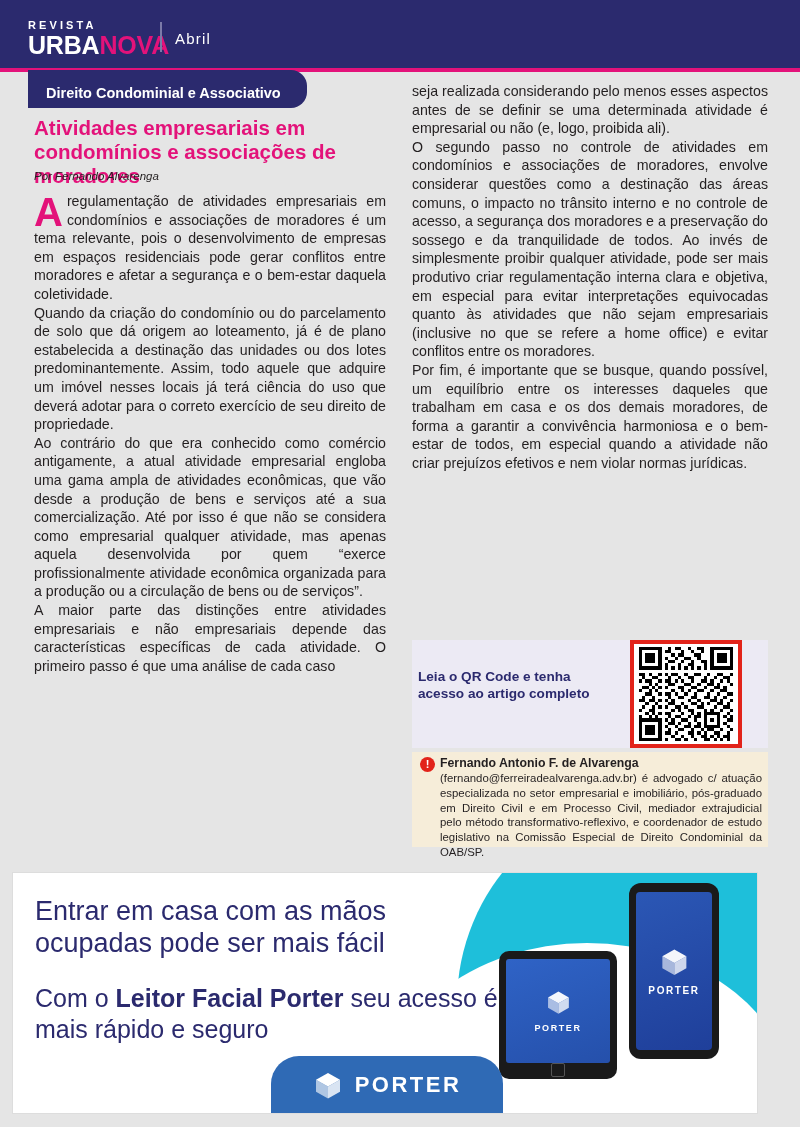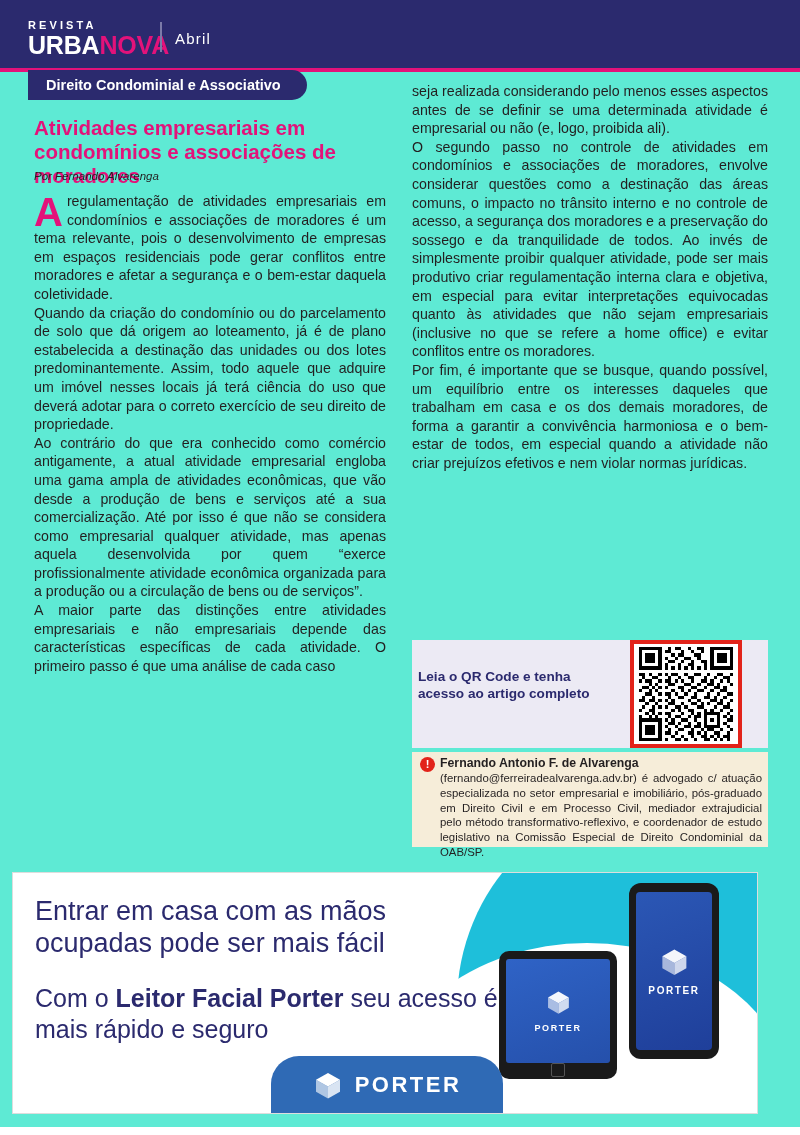--- a/index.html
+++ b/index.html
@@ -10,21 +10,21 @@
   body {
     width: 800px;
     height: 1135px;
     font-family: "Liberation Sans", sans-serif;
     position: relative;
     overflow: hidden;
   }
   .page {
     position: absolute;
     inset: 0;
-    background: #5eead4;
+    background: #e5e5e5;
   }
   
   .masthead {
     position: absolute;
     left: 0; top: 0;
     width: 800px;
     height: 68px;
     background: #2b2a6e;
   }
   .logo-block {
@@ -69,21 +69,21 @@
     left: 0; top: 68px;
     width: 800px; height: 4px;
     background: #e3127a;
   }
   
   .section-tab {
     position: absolute;
     left: 28px;
     top: 70px;
     height: 30px;
-    padding: 0 26px 0 18px;
+    padding: 8px 26px 0 18px;
     background: #2b2a6e;
     color: #ffffff;
     font-size: 14.5px;
     font-weight: bold;
     line-height: 30px;
     border-top-right-radius: 16px;
     border-bottom-right-radius: 16px;
     white-space: nowrap;
   }
   

